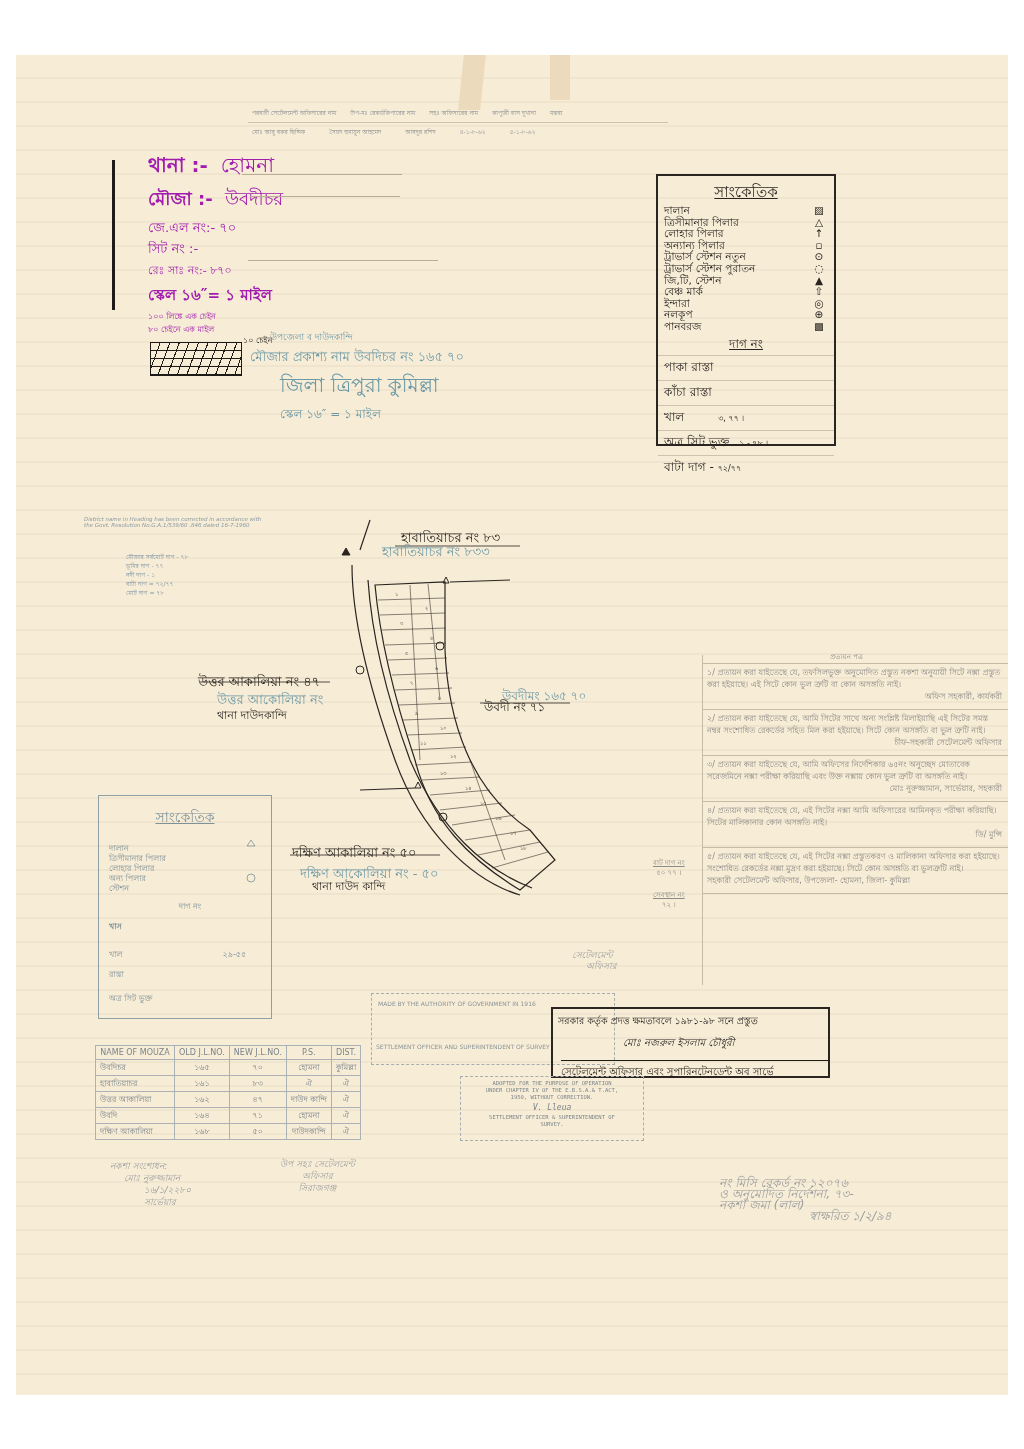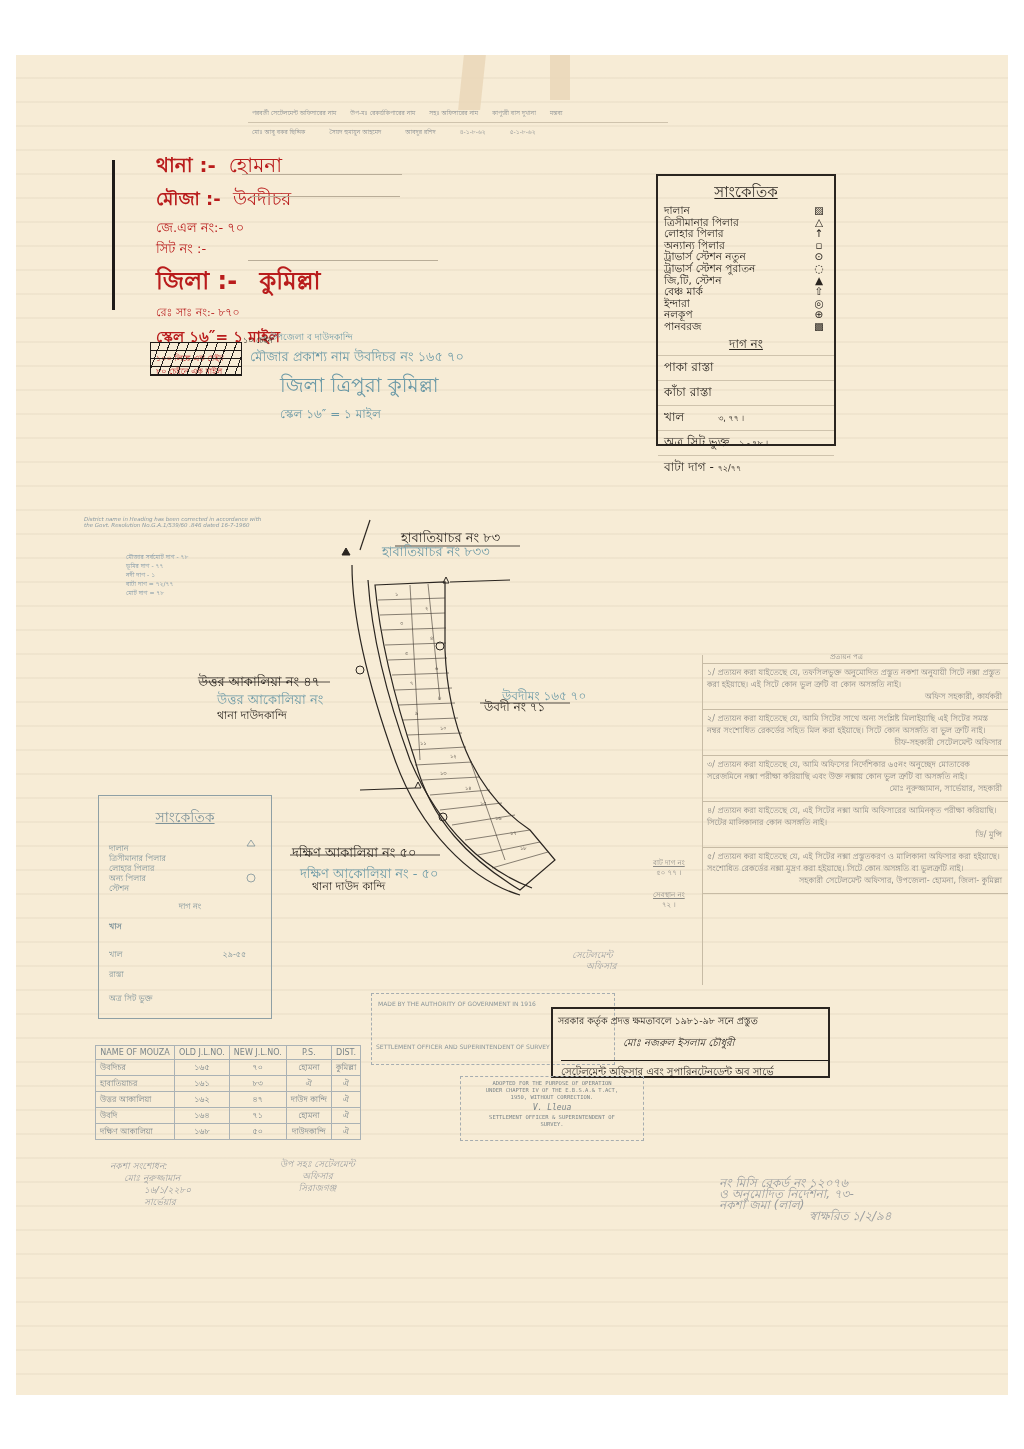--- a/index.html
+++ b/index.html
@@ -5,21 +5,21 @@
   html,body{margin:0;padding:0;background:#ffffff;}
   body{width:1024px;height:1449px;position:relative;overflow:hidden;font-family:"DejaVu Sans",sans-serif;}
   .sheet{position:absolute;left:16px;top:55px;width:992px;height:1340px;background:#f7ecd6;
     background-image:repeating-linear-gradient(180deg,rgba(200,185,160,0) 0px,rgba(200,185,160,0) 22px,rgba(205,192,168,.35) 23px,rgba(200,185,160,0) 24px);}
   .tape{position:absolute;background:#ead7b8;opacity:.85;}
   .abs{position:absolute;}
   .ink{color:#2a2520;}
   .faint{color:#8a8f92;}
   .blue{color:#6b99a6;}
   .hdr-line{position:absolute;height:1px;background:#cfc3ad;}
-  .title-line{font-weight:bold;color:#b91c1c;white-space:nowrap;margin-left:8px;}
+  .title-line{font-weight:bold;color:#a21caf;white-space:nowrap;}
   .rule{position:absolute;border-bottom:1px solid #b9ad98;}
   .legend{position:absolute;left:656px;top:174px;width:176px;height:268px;border:2px solid #2a2520;background:transparent;}
   .legend .ttl{text-align:center;font-size:15px;color:#2a2520;margin-top:4px;text-decoration:underline;}
   .legend .row{display:flex;justify-content:space-between;font-size:10.5px;color:#2a2520;padding:0 6px;line-height:11.6px;}
   .legend .row .sym{width:18px;text-align:center;}
   .legend .sub{text-align:center;font-size:12px;text-decoration:underline;color:#2a2520;margin-top:2px;}
   .legend .row2{font-size:12px;color:#2a2520;padding:2px 6px;border-top:1px solid #cfc3ad;}
   .box2{position:absolute;left:98px;top:795px;width:172px;height:222px;border:1px solid #8fa0a5;}
   .box2 .ttl{text-align:center;font-size:14px;color:#7d9299;margin-top:10px;text-decoration:underline;}
   .box2 .it{font-size:8px;color:#7d9299;padding-left:10px;line-height:10px;}
@@ -56,21 +56,20 @@
   </div>
 </div>
 <div class="hdr-line" style="left:248px;top:122px;width:420px;"></div>
 
 <div class="abs" style="left:112px;top:160px;width:8px;height:150px;border-left:3px solid #1f1b18;"></div>
 <div class="abs" style="left:148px;top:150px;">
   <div class="title-line" style="font-size:20px;"><span>থানা :-</span> <span style="font-weight:normal;margin-left:6px;">হোমনা</span></div>
   <div class="title-line" style="font-size:18px;margin-top:2px;"><span>মৌজা :-</span> <span style="font-weight:normal;margin-left:6px;">উবদীচর</span></div>
   <div class="title-line" style="font-size:13px;margin-top:2px;font-weight:normal;"><span>জে.এল নং:-</span> <span>৭০</span></div>
   <div class="title-line" style="font-size:13px;font-weight:normal;"><span>সিট নং :-</span><span></span></div>
-  <div class="title-line" style="font-size:24px;margin-top:2px;"><span>জিলা :-</span> <span style="margin-left:14px;">কুমিল্লা</span></div>
   <div class="title-line" style="font-size:11px;font-weight:normal;margin-top:2px;"><span>রেঃ সাঃ নং:-</span> <span>৮৭০</span></div>
   <div class="title-line" style="font-size:15px;margin-top:2px;">স্কেল ১৬″= ১ মাইল</div>
   <div class="title-line" style="font-size:8px;font-weight:normal;margin-top:2px;">১০০ লিঙ্কে এক চেইন</div>
   <div class="title-line" style="font-size:8px;font-weight:normal;">৮০ চেইনে এক মাইল</div>
 </div>
 <div class="rule" style="left:242px;top:174px;width:160px;"></div>
 <div class="rule" style="left:250px;top:196px;width:150px;"></div>
 <div class="rule" style="left:248px;top:260px;width:190px;"></div>
 
 <div class="abs" style="left:150px;top:342px;width:90px;height:32px;border:1px solid #1f1b18;
@@ -324,21 +323,21 @@
     <div>SURVEY.</div>
   </div>
 </div>
 
 <div class="abs" style="left:830px;top:651px;font-size:7px;color:#8b8a86;">প্রত্যয়ন পত্র</div>
 <div class="notes">
   <div class="note"><span>১/</span> <span>প্রত্যয়ন করা যাইতেছে যে, তফসিলভুক্ত অনুমোদিত প্রস্তুত নকশা অনুযায়ী সিটে নক্সা প্রস্তুত করা হইয়াছে। এই সিটে কোন ভুল ত্রুটি বা কোন অসঙ্গতি নাই।</span><div style="text-align:right">অফিস সহকারী, কার্যকরী</div></div>
   <div class="note"><span>২/</span> <span>প্রত্যয়ন করা যাইতেছে যে, আমি সিটের সাথে অন্য সংশ্লিষ্ট মিলাইয়াছি এই সিটের সমস্ত নম্বর সংশোধিত রেকর্ডের সহিত মিল করা হইয়াছে। সিটে কোন অসঙ্গতি বা ভুল ত্রুটি নাই।</span><div style="text-align:right">চীফ-সহকারী সেটেলমেন্ট অফিসার</div></div>
   <div class="note"><span>৩/</span> <span>প্রত্যয়ন করা যাইতেছে যে, আমি অফিসের নির্দেশিকার ৬৫নং অনুচ্ছেদ মোতাবেক সরেজমিনে নক্সা পরীক্ষা করিয়াছি এবং উক্ত নক্সায় কোন ভুল ত্রুটি বা অসঙ্গতি নাই।</span><div style="text-align:right">মোঃ নুরুজ্জামান, সার্ভেয়ার, সহকারী</div></div>
   <div class="note"><span>৪/</span> <span>প্রত্যয়ন করা যাইতেছে যে, এই সিটের নক্সা আমি অফিসারের আমিনকৃত পরীক্ষা করিয়াছি। সিটের মালিকানার কোন অসঙ্গতি নাই।</span><div style="text-align:right">ডি/ মুন্সি</div></div>
-  <div class="note"><span>৫/</span> <span>প্রত্যয়ন করা যাইতেছে যে, এই সিটের নক্সা প্রস্তুতকরণ ও মালিকানা অফিসার করা হইয়াছে। সংশোধিত রেকর্ডের নক্সা মুদ্রণ করা হইয়াছে। সিটে কোন অসঙ্গতি বা ভুলত্রুটি নাই।</span><div style="text-align:right">সহকারী সেটেলমেন্ট অফিসার, উপজেলা- হোমনা, জিলা- কুমিল্লা</div></div>
+  <div class="note"><span>৫/</span> <span>প্রত্যয়ন করা যাইতেছে যে, এই সিটের নক্সা প্রস্তুতকরণ ও মালিকানা অফিসার করা হইয়াছে। সংশোধিত রেকর্ডের নক্সা মুদ্রণ করা হইয়াছে। সিটে কোন অসঙ্গতি বা ভুলত্রুটি নাই।</span><div style="text-align:left">সহকারী সেটেলমেন্ট অফিসার, উপজেলা- হোমনা, জিলা- কুমিল্লা</div></div>
 </div>
 <div class="abs" style="left:702px;top:655px;width:1px;height:330px;background:#c7bba5;"></div>
 
 <div class="abs" style="left:653px;top:858px;font-size:7px;color:#8b8a86;text-align:center;line-height:10px;">
   <div style="text-decoration:underline;">বাট দাগ নং</div>
   <div>৫০ ৭৭ ।</div>
   <div style="text-decoration:underline;margin-top:12px;">সেবস্থান নং</div>
   <div>৭২ ।</div>
 </div>
 

